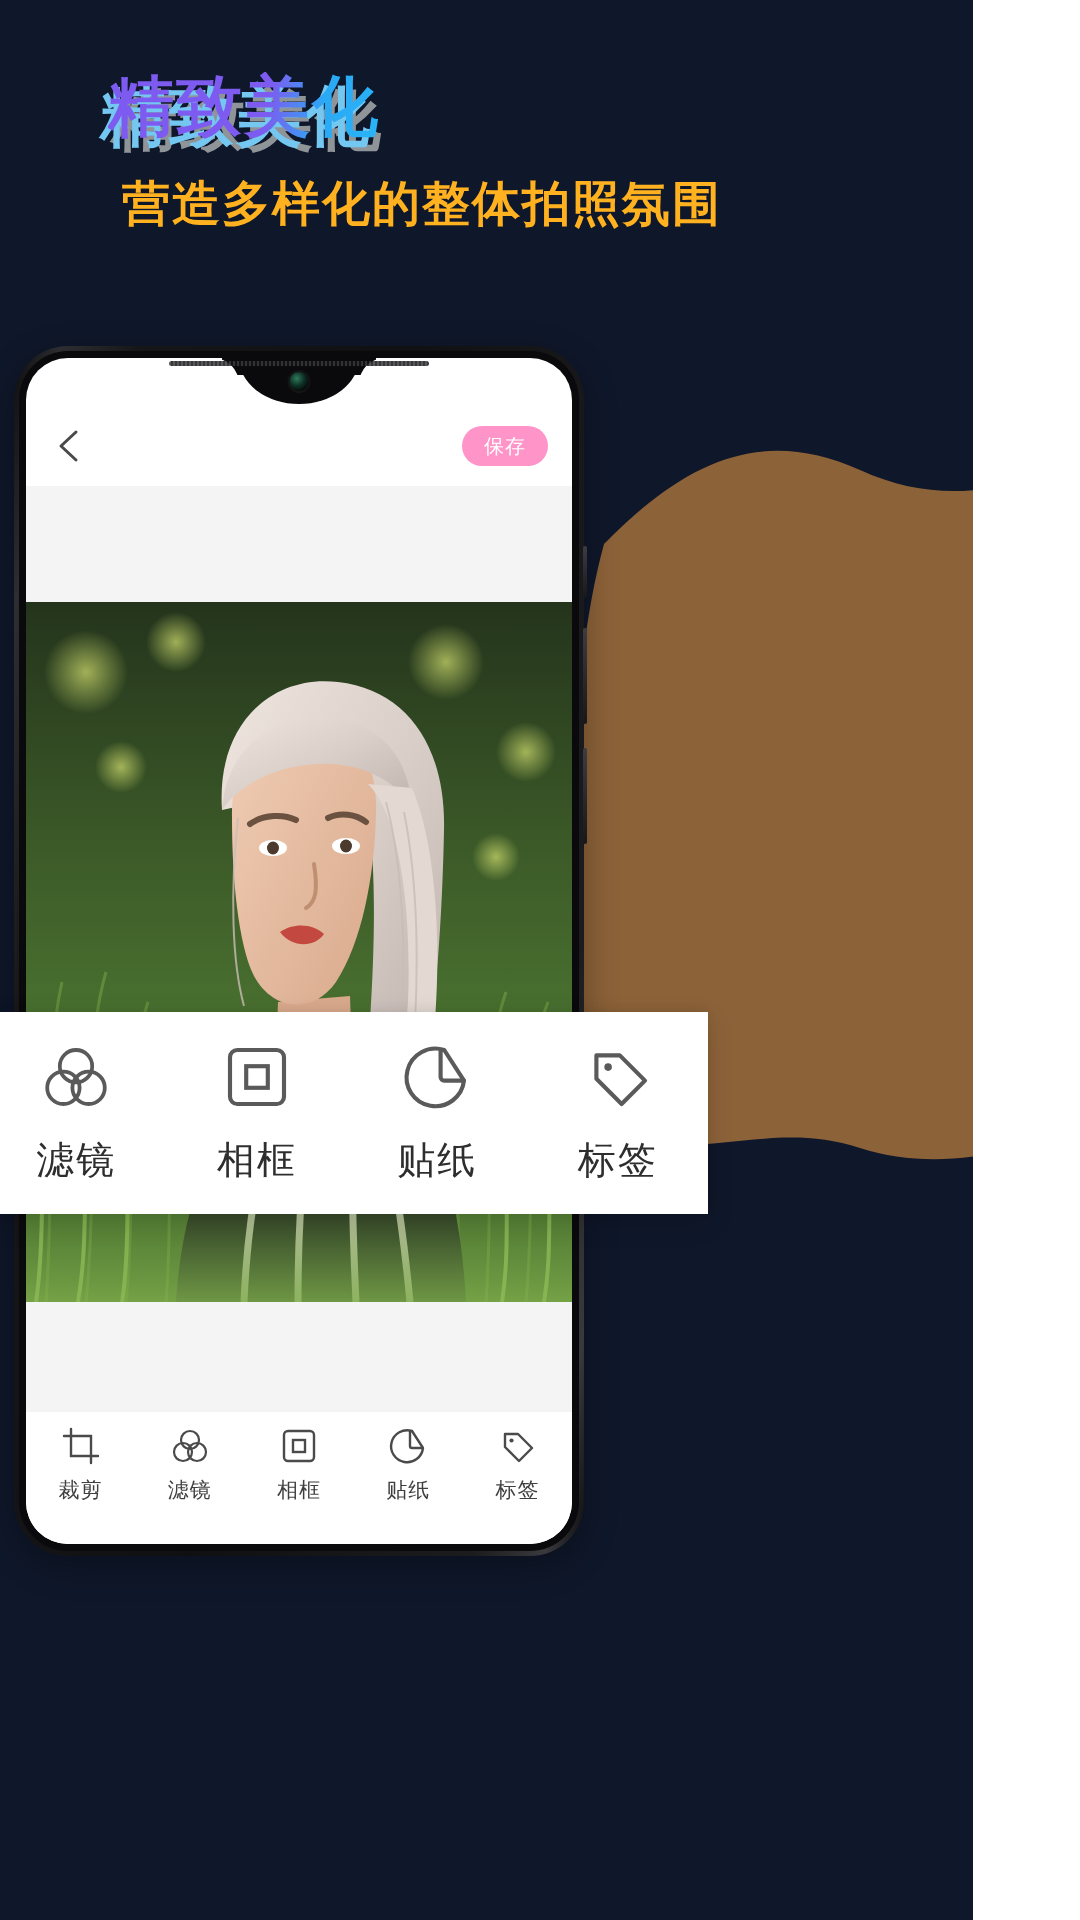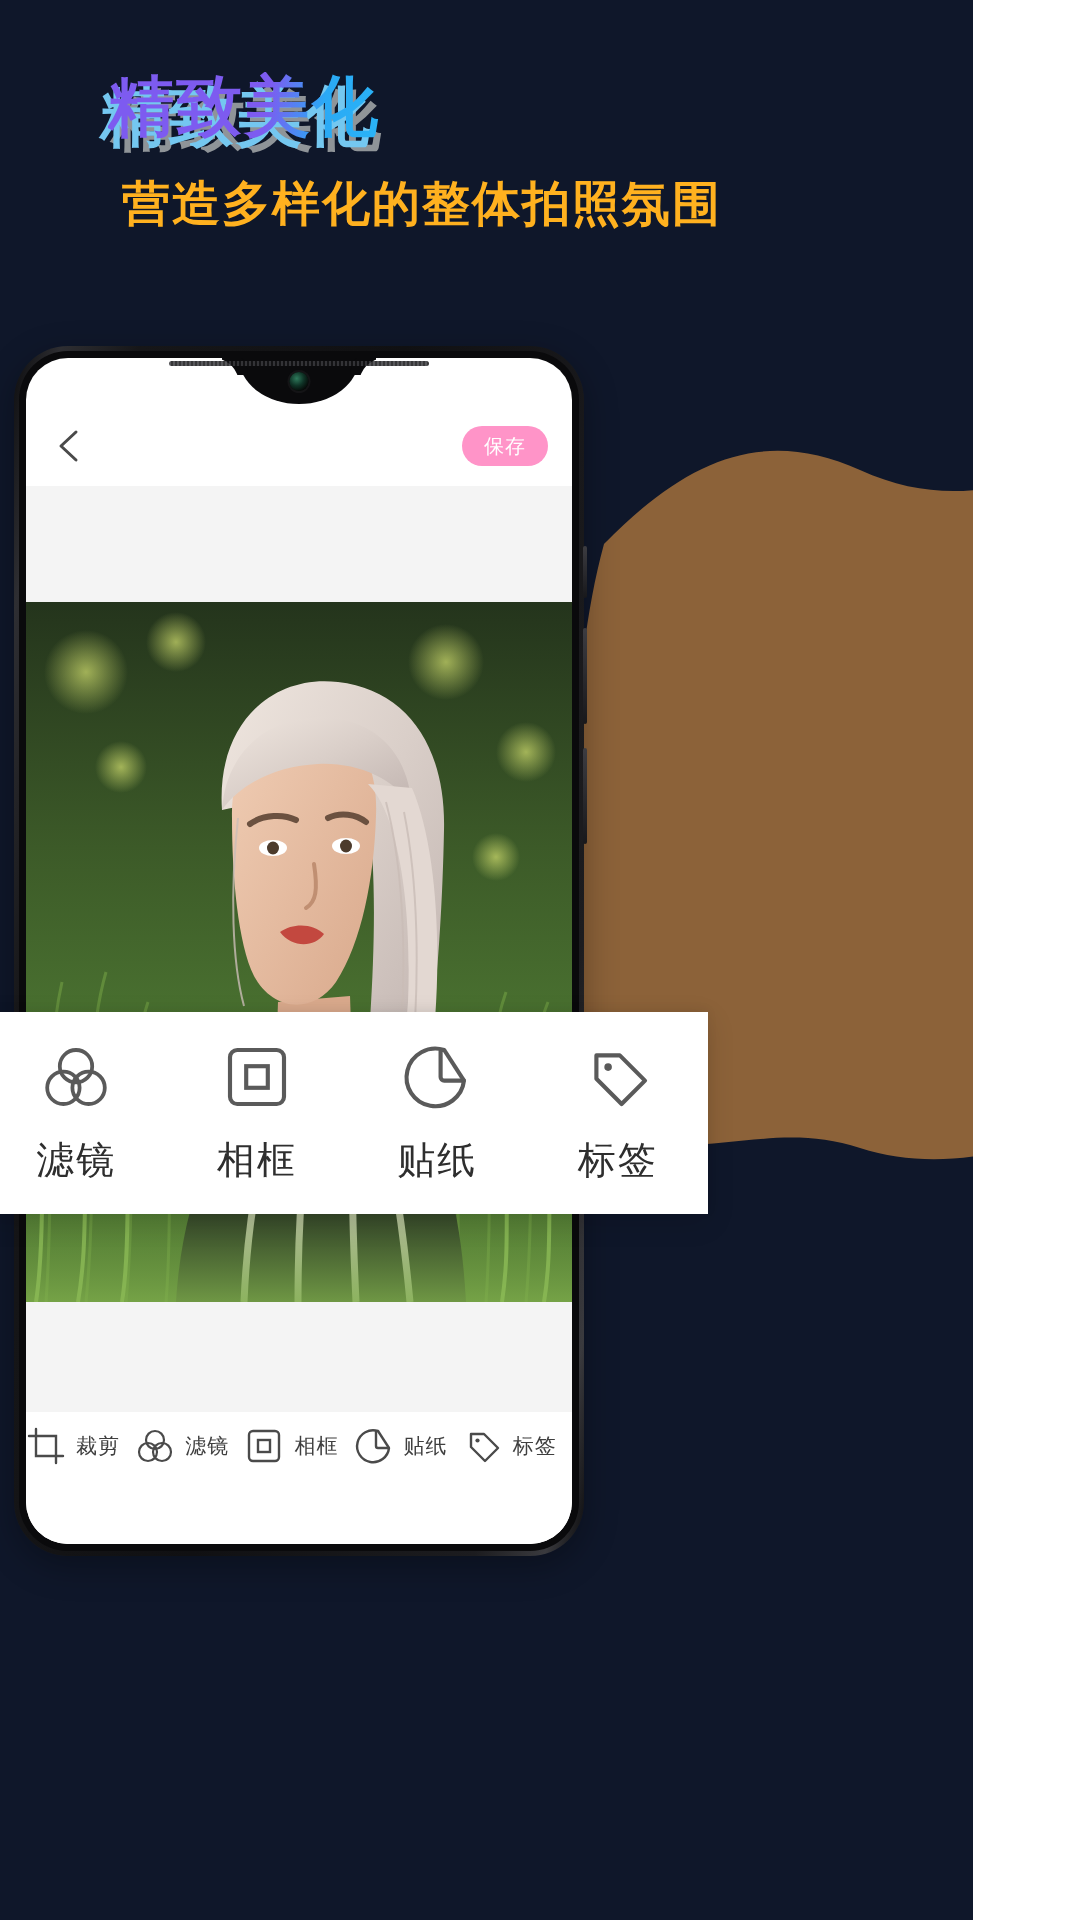--- a/index.html
+++ b/index.html
@@ -205,21 +205,21 @@
     height: 118px;
     background: #ffffff;
     display: flex;
     align-items: flex-start;
     padding-top: 14px;
     z-index: 7;
   }
   .nav-item {
     flex: 1;
     display: flex;
-    flex-direction: row;
+    flex-direction: column;
     align-items: center;
     gap: 10px;
   }
   .nav-item .ico { width: 40px; height: 40px; display: block; }
   .nav-item .lbl {
     font-size: 21px;
     color: #3f3f3f;
     letter-spacing: 1px;
   }
 

